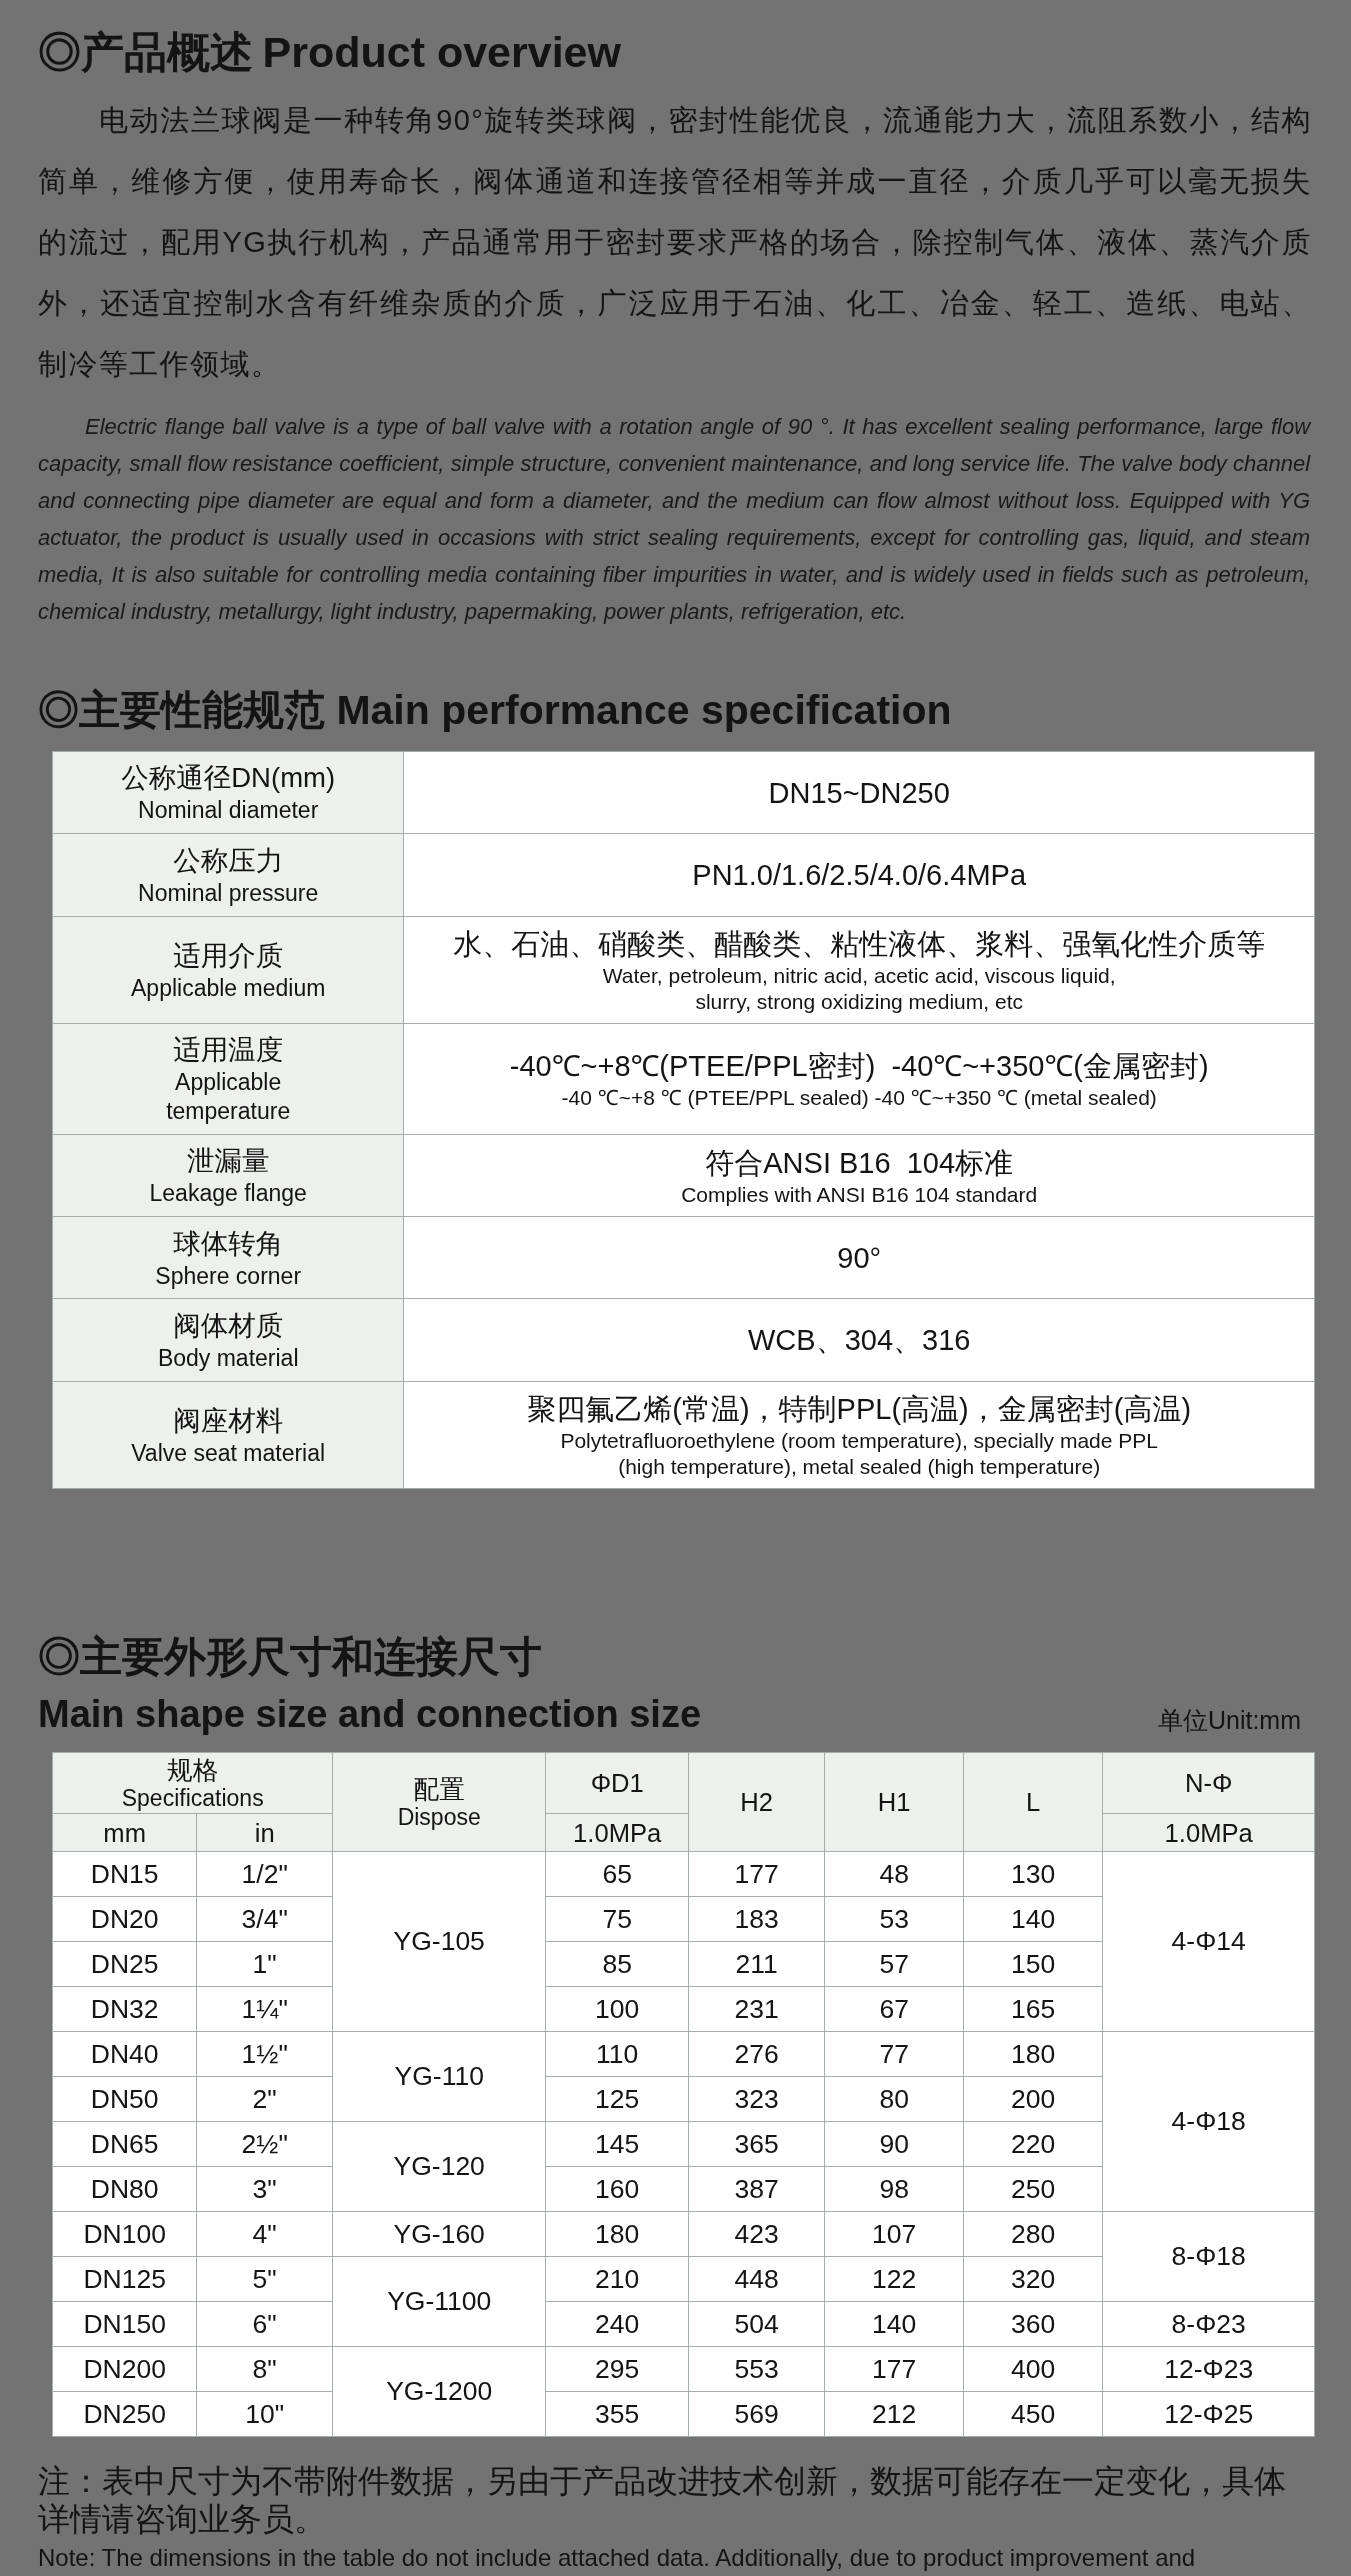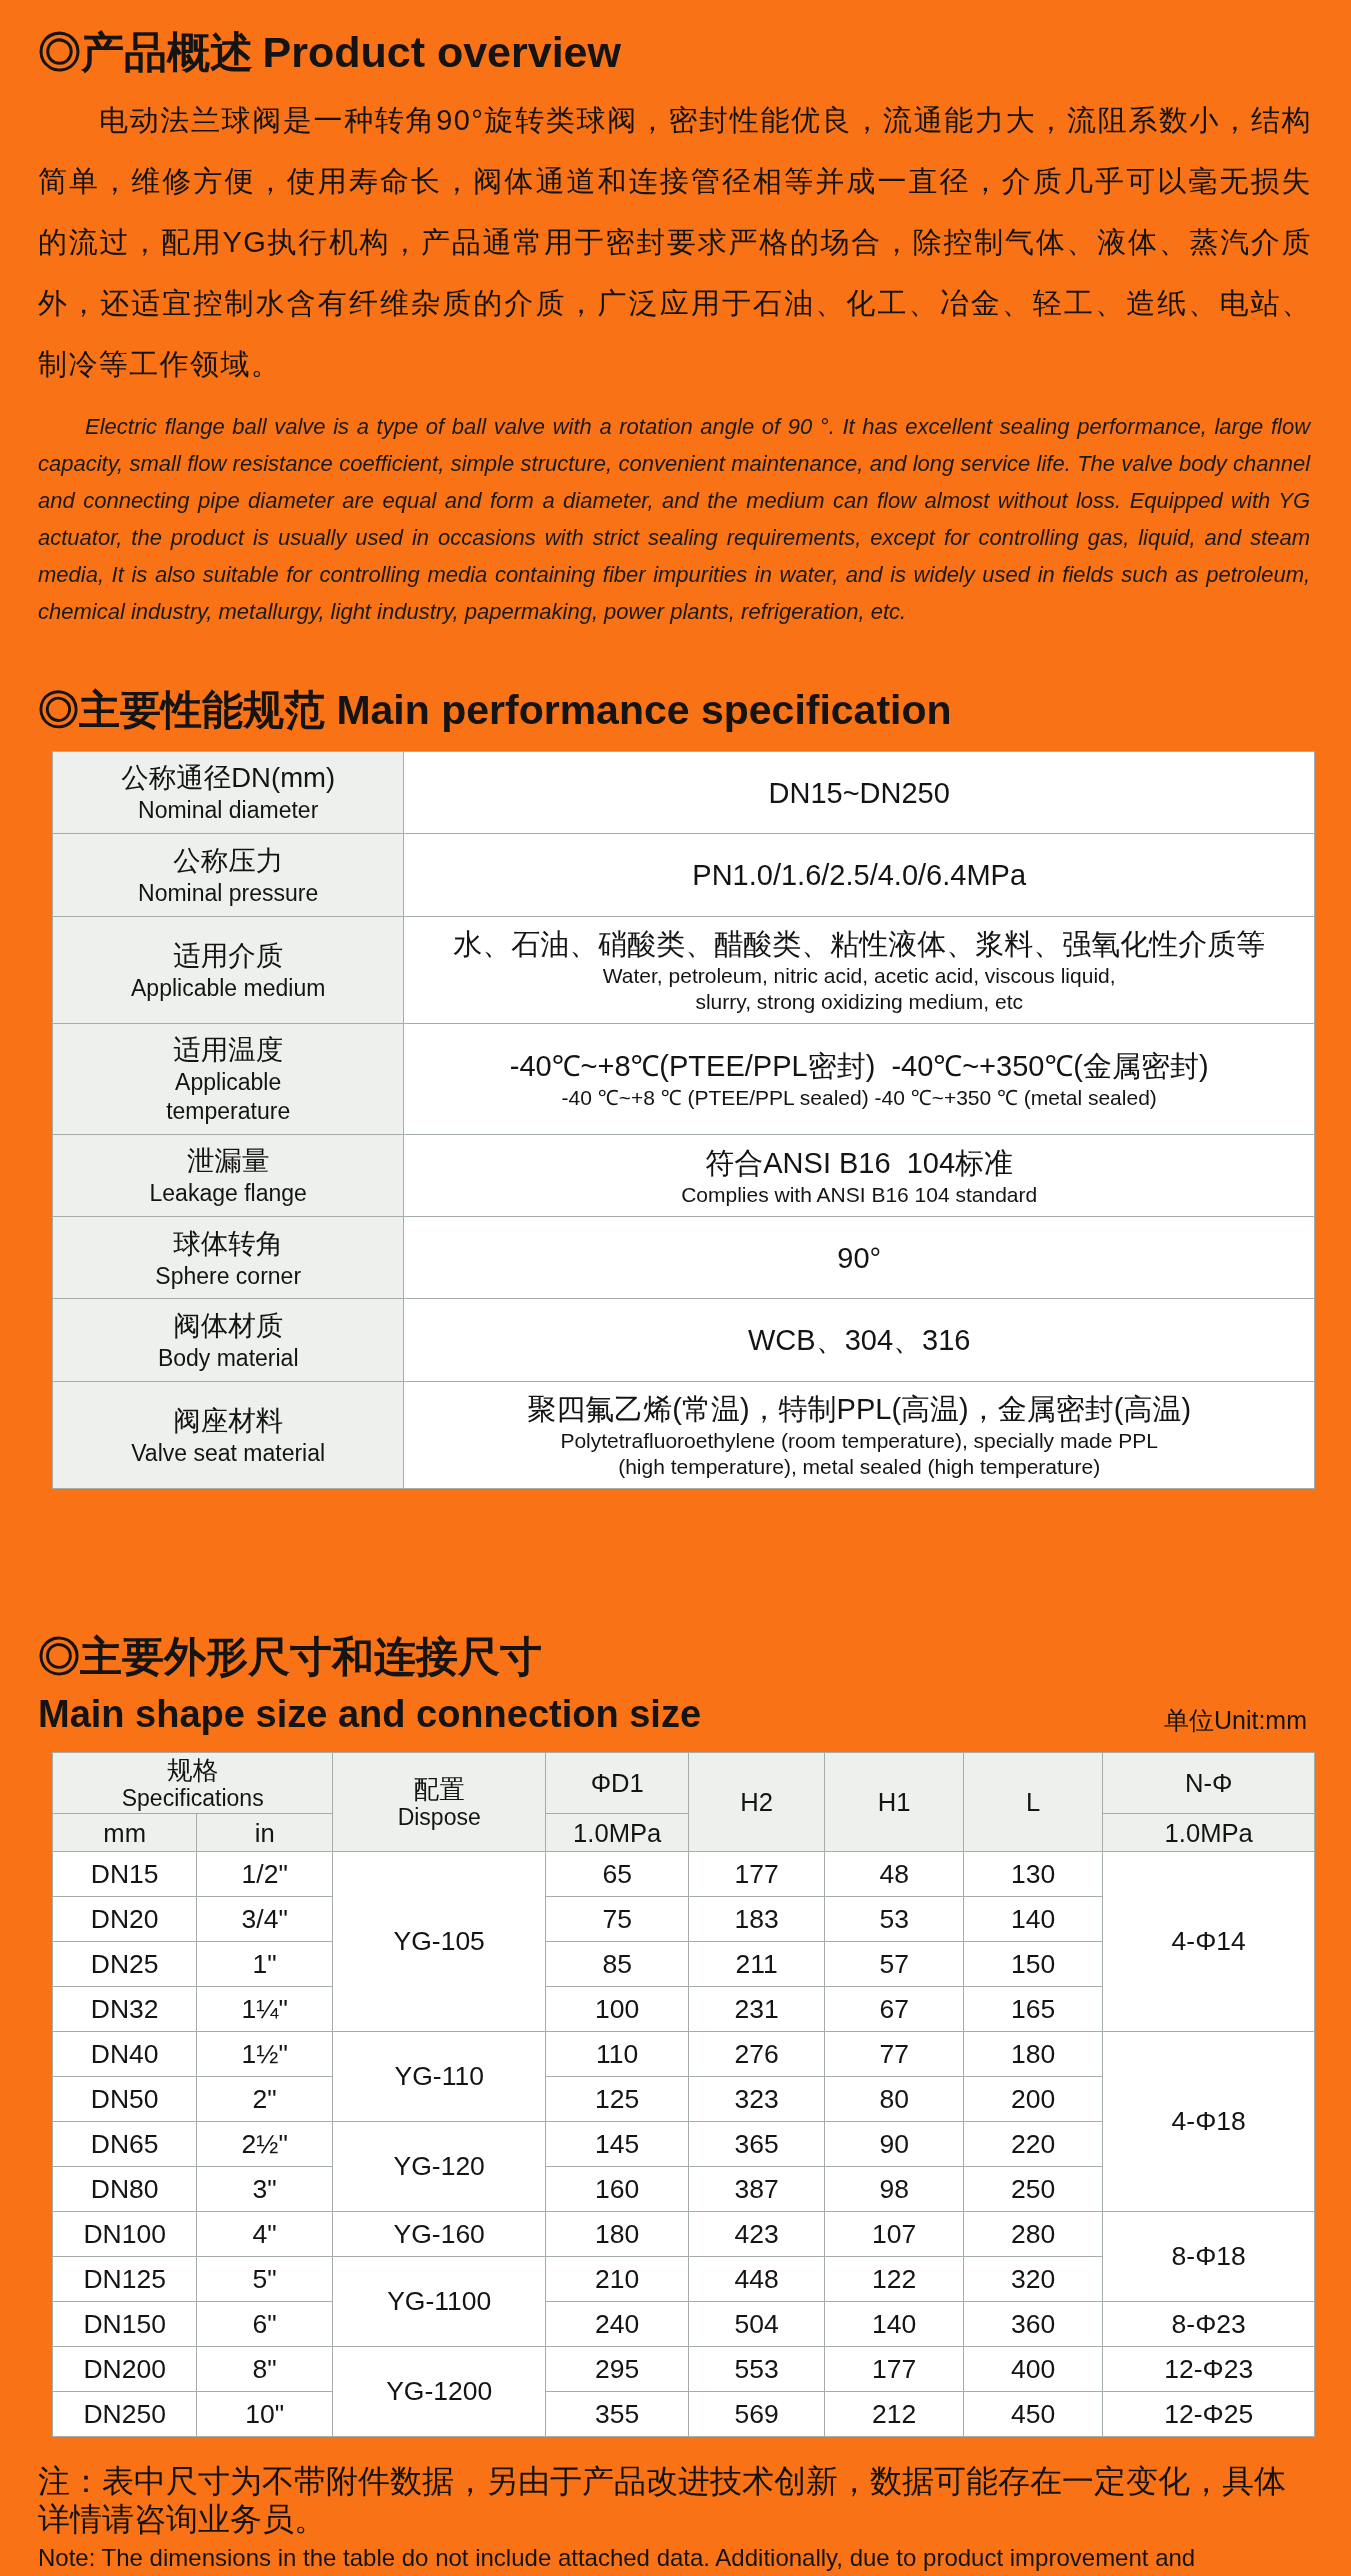--- a/index.html
+++ b/index.html
@@ -1,33 +1,33 @@
 <!DOCTYPE html>
 <html style="font-size:15px"><head>
 <meta charset="utf-8">
 <style>
   html,body{margin:0;padding:0;background:#ffffff;}
   .page{
     position:relative;
     width:1352px;height:2576px;
     box-sizing:border-box;
     padding:25px 40px 19px 38px;
-    background:#f97316;
+    background:#737373;
     color:#141414;
     font-family:"Liberation Sans", sans-serif;
     overflow:hidden;
   }
   
   .h-main{font-size:43px;font-weight:700;line-height:55px;margin:0;letter-spacing:0;}
   .h-main .en{margin-left:9.5px;}
   .h-sec2{font-size:41px;font-weight:700;line-height:51px;margin:55px 0 15px 0;}
   .sec3-head{position:relative;margin-top:140px;}
   .h-sec3-zh{font-size:42px;font-weight:700;line-height:55px;margin:0;}
   .h-sec3-en{font-size:38px;font-weight:700;line-height:49px;margin:5.7px 0 0 0;}
-  .unit{position:absolute;right:5px;bottom:1.9px;font-size:25px;font-weight:400;}
+  .unit{position:absolute;right:11px;bottom:1.9px;font-size:25px;font-weight:400;}
   
   .zh-para{
     font-size:29px;line-height:61px;letter-spacing:1.4px;
     text-align:justify;text-indent:61px;margin:9.5px 0 13.3px 0;
   }
   .en-para{
     font-size:22px;line-height:37px;
     text-align:justify;text-indent:47px;margin:5.7px 1.9px 0 0;color:#1a1a1a;font-style:italic;
   }
   

